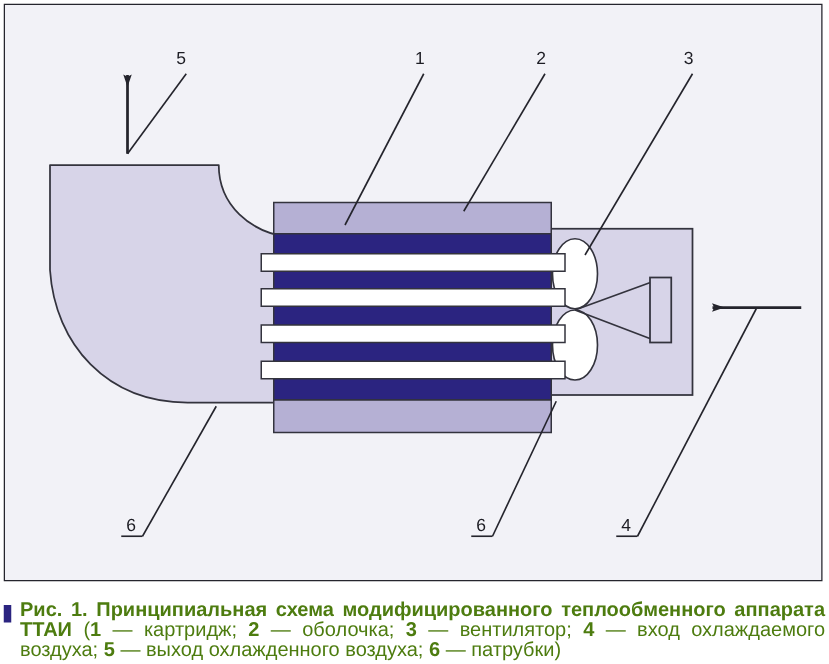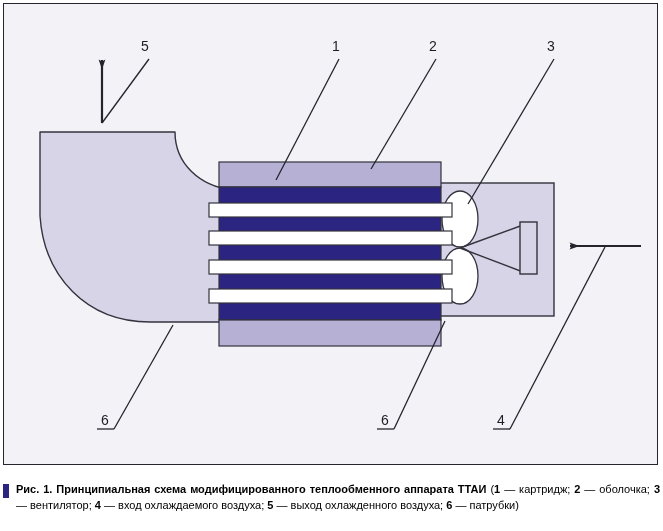--- a/index.html
+++ b/index.html
@@ -48,23 +48,23 @@
   #caption-bullet {
     flex: 0 0 auto;
     width: 6px;
     height: 14px;
     background: #2b2480;
     margin-top: 3px;
     margin-right: 7px;
   }
   #caption-text {
     flex: 1 1 auto;
-    font-size: 11px;
+    font-size: 16px;
     line-height: 16.2px;
-    color: #000000;
+    color: #4d7c0f;
     text-align: justify;
     text-justify: inter-word;
   }
   #caption-text .b {
     font-weight: bold;
   }
   .lbl {
     font-family: "Liberation Sans", sans-serif;
     font-size: 14px;
     fill: #1d1d24;

